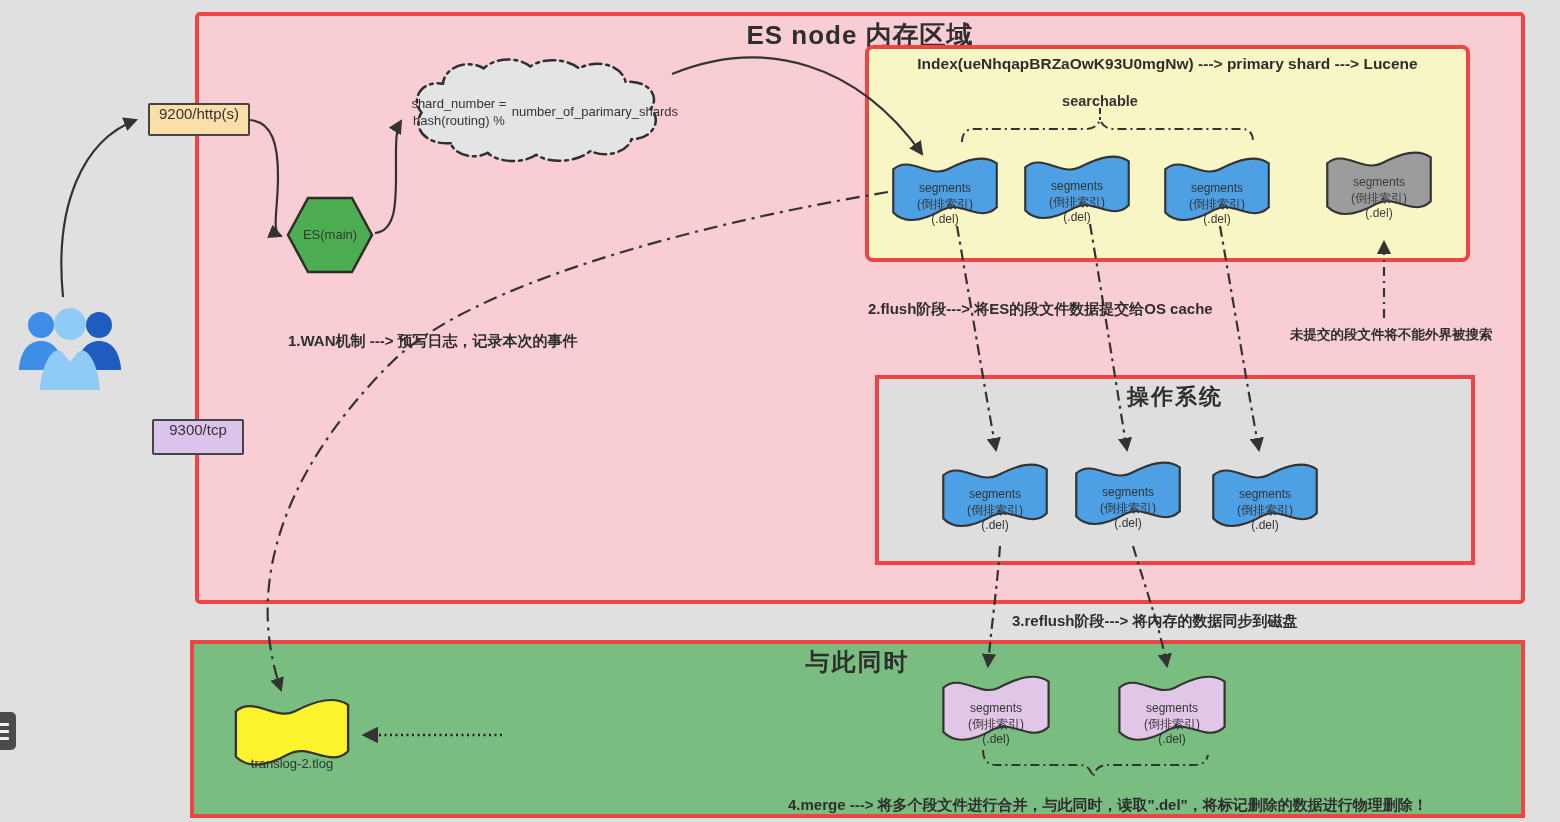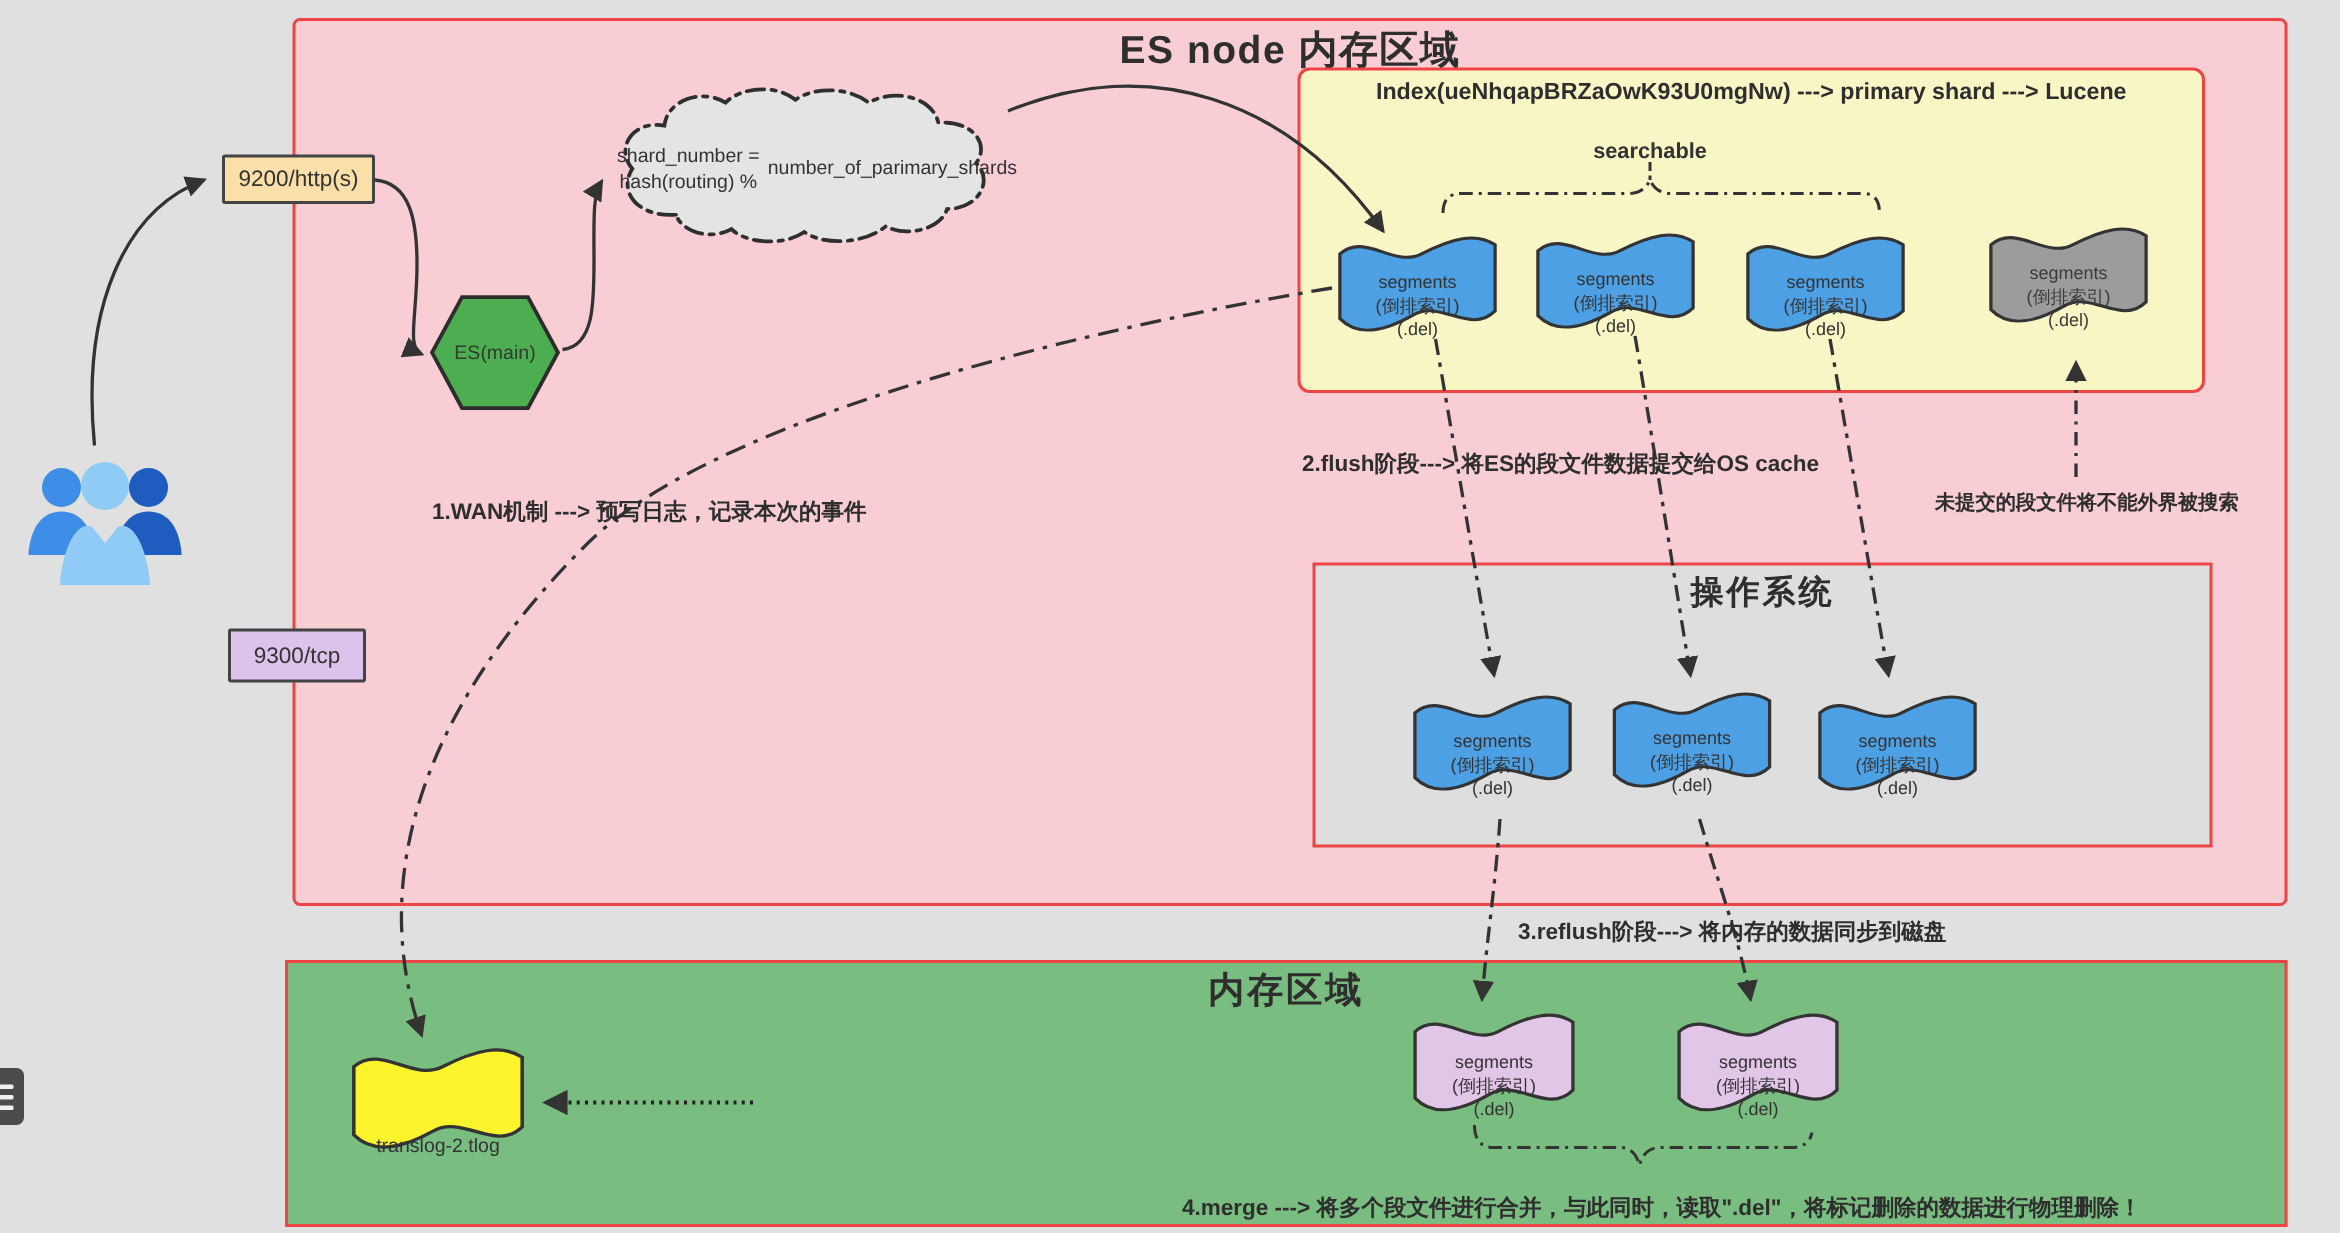--- a/index.html
+++ b/index.html
@@ -3,34 +3,34 @@
 <meta charset="utf-8">
 <style>
   html,body{margin:0;padding:0;background:#cfcfcf;}
   #canvas{
     position:relative;width:1560px;height:822px;overflow:hidden;
     background:var(--canvas-bg);
     font-family:"Liberation Sans","DejaVu Sans",sans-serif;
     color:#333;
   }
   .abs{position:absolute;}
-  .box{position:absolute;border:2px solid #ef4444;box-sizing:border-box;}
+  .box{position:absolute;border:4px solid #ef4444;box-sizing:border-box;}
   .title{font-weight:700;text-align:center;color:#2e2e2e;}
   
   #memory-area{left:195px;top:12px;width:1330px;height:592px;background:var(--pink-area);border-radius:5px;}
   #memory-title{width:100%;margin-top:2px;font-size:26px;letter-spacing:1px;}
   #lucene-box{left:865px;top:45px;width:605px;height:217px;background:var(--lucene-yellow);border-radius:8px;}
   #lucene-title{width:100%;margin-top:6px;font-size:15.5px;}
   #searchable-label{left:1040px;top:93px;width:120px;text-align:center;font-size:14.5px;font-weight:600;}
   #os-box{left:875px;top:375px;width:600px;height:190px;background:var(--os-gray);}
   #os-title{width:100%;margin-top:3px;font-size:22px;letter-spacing:2px;}
   #disk-area{left:190px;top:640px;width:1335px;height:178px;background:var(--disk-green);}
   #disk-title{width:100%;margin-top:2px;font-size:24px;letter-spacing:2px;}
   
-  .port-box{border:2px solid #444;display:flex;align-items:center;justify-content:center;
+  .port-box{border:2px solid #444;display:flex;justify-content:center;
     font-size:15px;color:#333;box-sizing:border-box;border-radius:2px;}
   #port-9200{left:148px;top:103px;width:102px;height:33px;background:var(--port-tan);}
   #port-9300{left:152px;top:419px;width:92px;height:36px;background:var(--port-purple);}
   .shape-wrap{position:absolute;}
   .shape-wrap svg{position:absolute;left:0;top:0;width:100%;height:100%;}
   .shape-text{position:absolute;inset:0;display:flex;flex-direction:row;align-items:center;justify-content:center;
     text-align:center;line-height:1.3;}
   
   .flag{position:absolute;}
   .flag svg{position:absolute;left:0;top:0;width:100%;height:100%;overflow:visible;}
@@ -73,21 +73,21 @@
   <div class="box" id="lucene-box">
     <div class="title" id="lucene-title">Index(ueNhqapBRZaOwK93U0mgNw) ---&gt; primary shard ---&gt; Lucene</div>
   </div>
   <div class="abs" id="searchable-label">searchable</div>
 
   <div class="box" id="os-box">
     <div class="title" id="os-title">操作系统</div>
   </div>
 
   <div class="box" id="disk-area">
-    <div class="title" id="disk-title">内存区域</div>
+    <div class="title" id="disk-title">与此同时</div>
   </div>
 
   <svg id="overlay">
     <defs>
       <marker id="ah" viewBox="0 0 10 10" refX="8.5" refY="5" markerWidth="6.5" markerHeight="6.5" orient="auto-start-reverse">
         <path d="M0,0 L10,5 L0,10 z" fill="#333"></path>
       </marker>
     </defs>
 
     <path d="M63,297 C54,205 83,140 136,120" fill="none" stroke="#333" stroke-width="2.2" marker-end="url(#ah)"></path>

